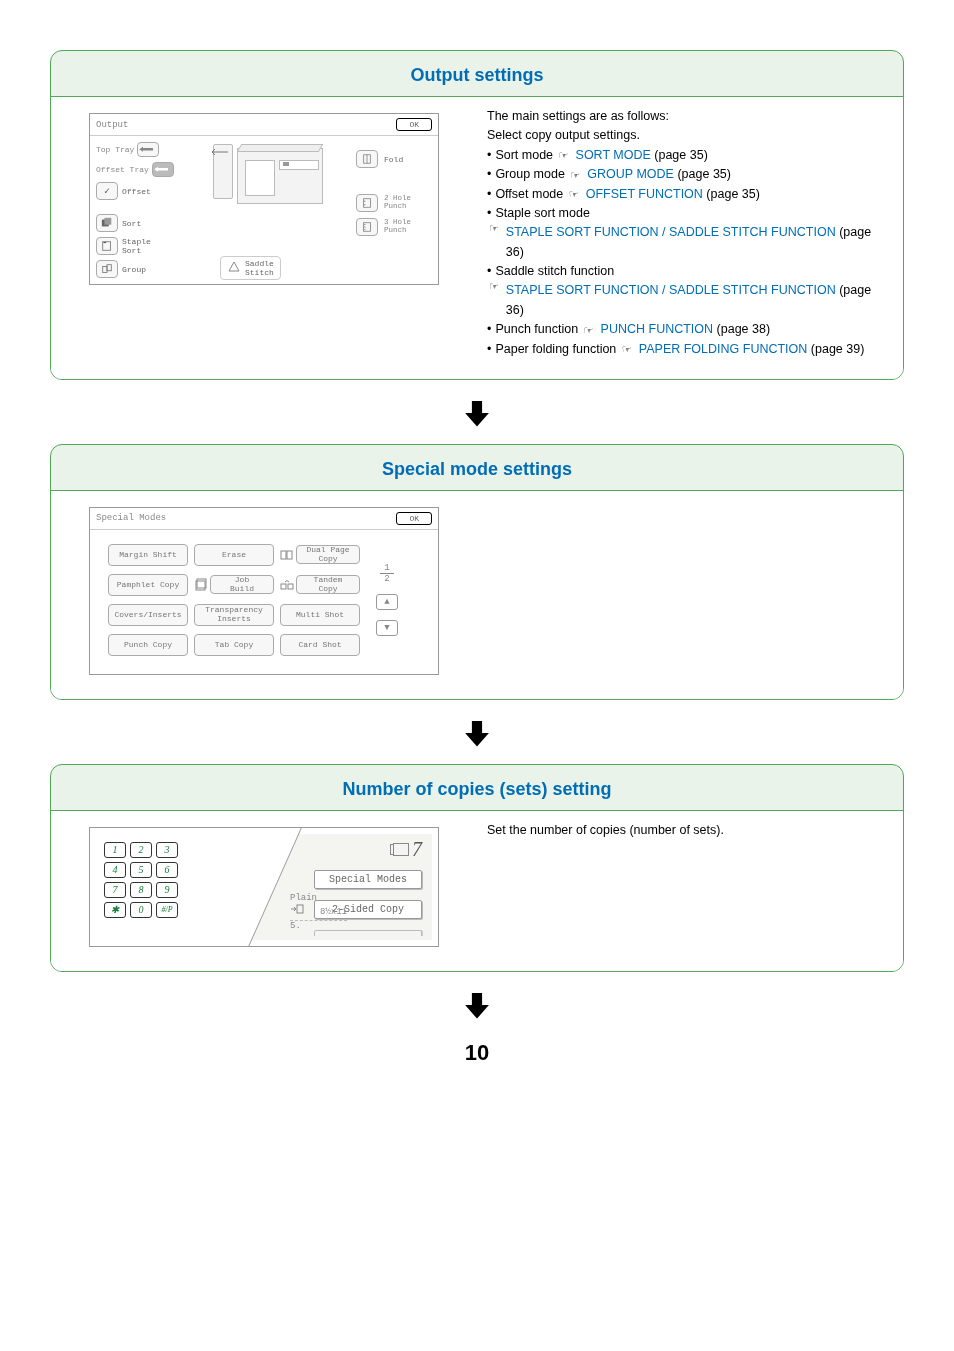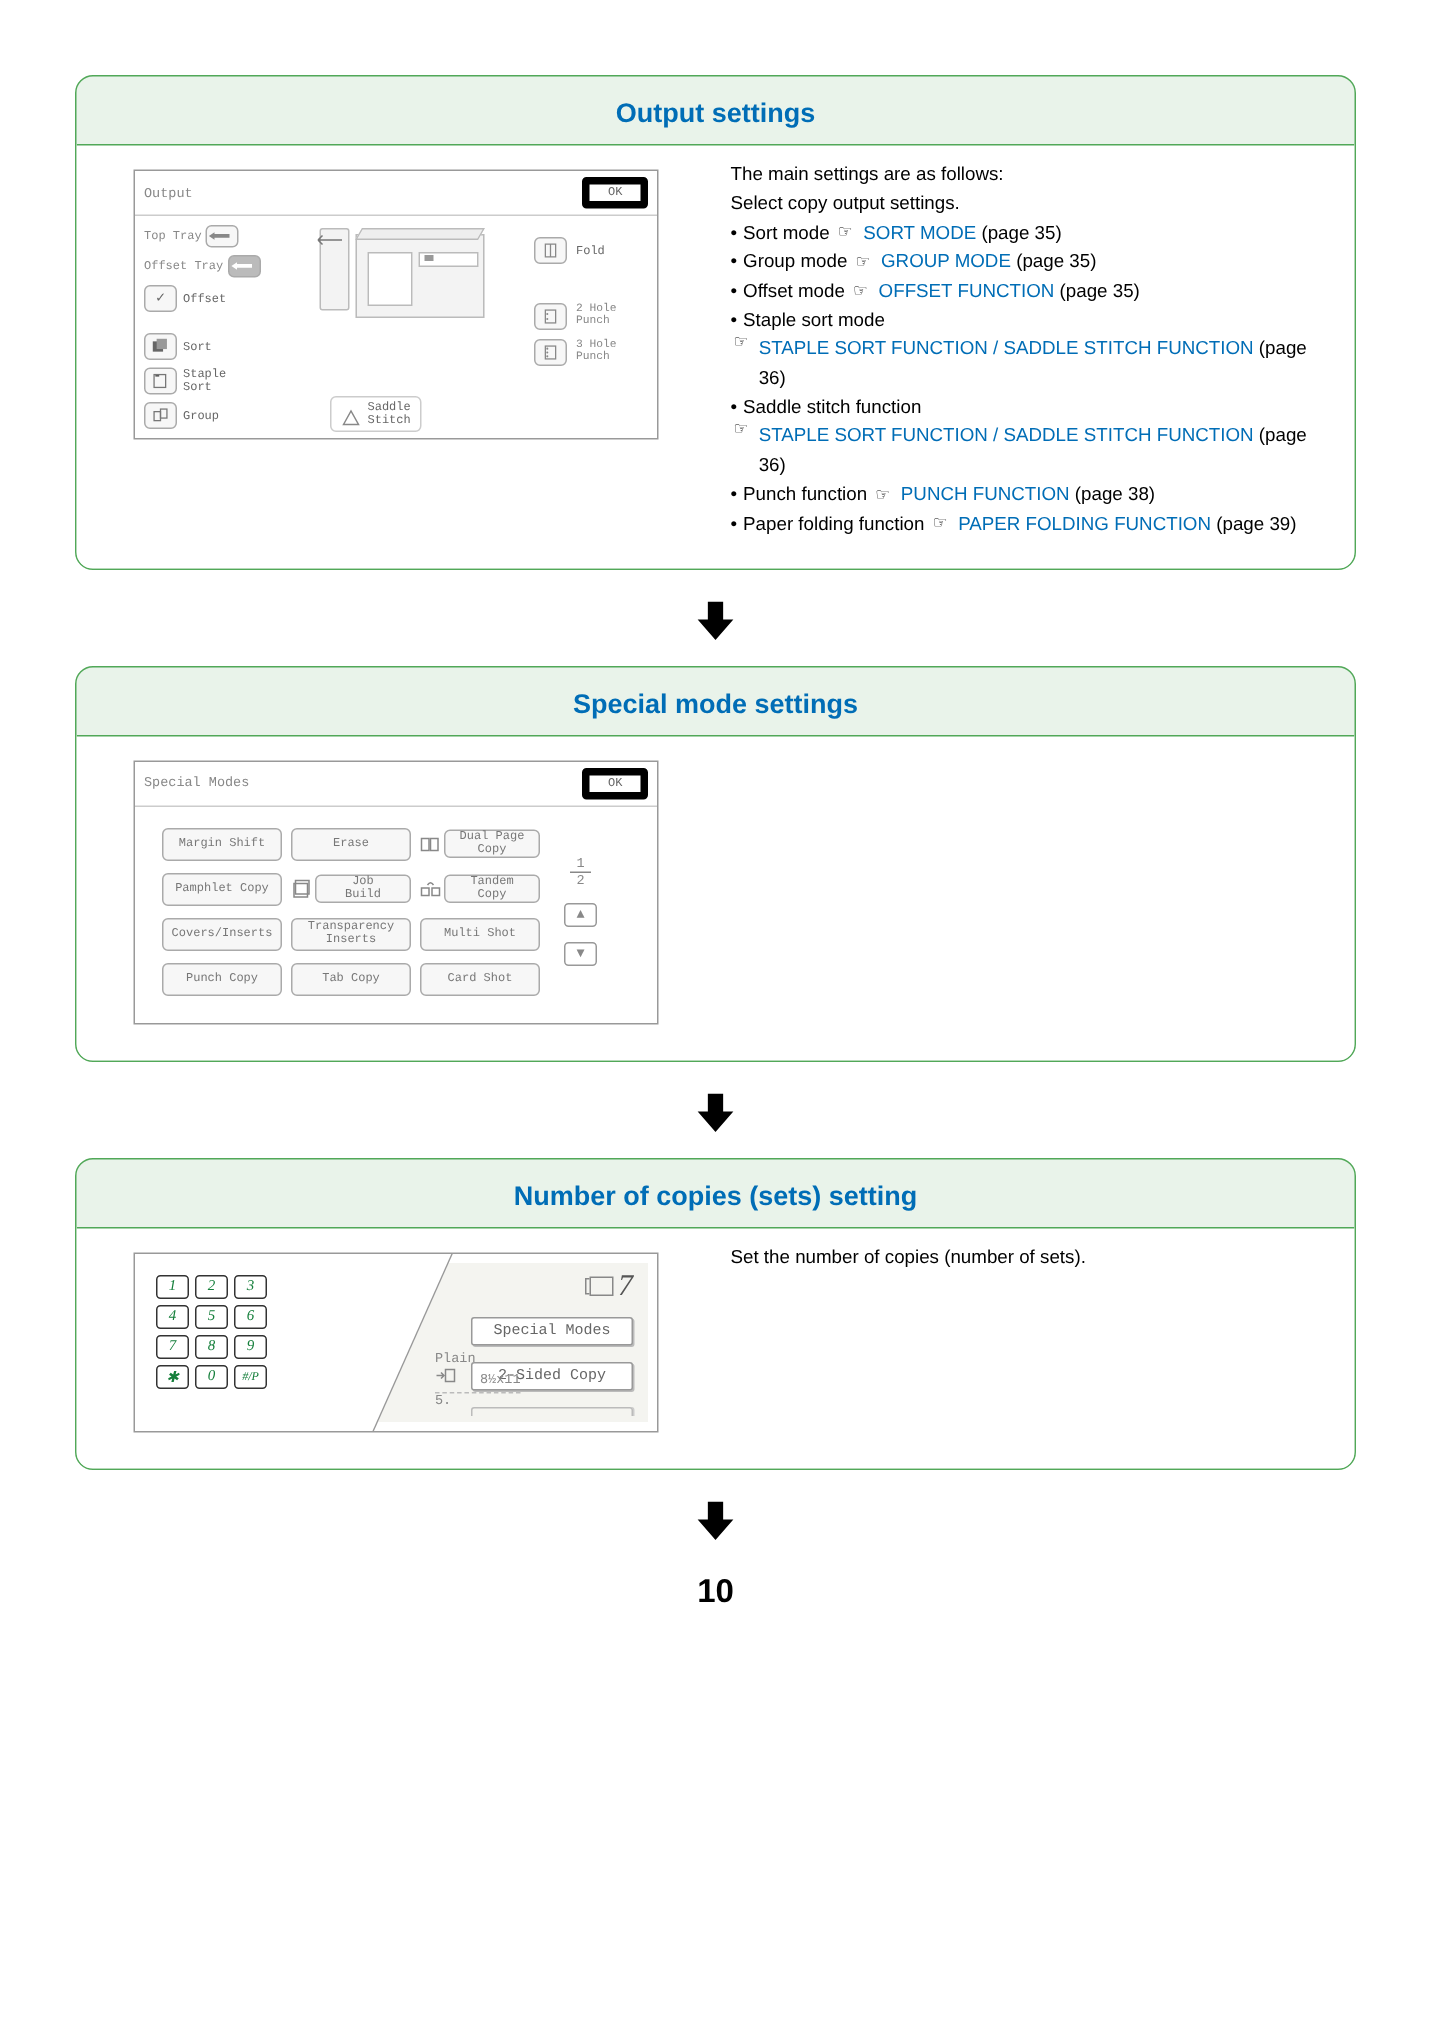--- a/index.html
+++ b/index.html
@@ -62,42 +62,42 @@
     font-size: 9px;
     color:#666;
     background:#fff;
   }
   .dlg-title {
     display:flex; justify-content:space-between; align-items:center;
     padding:4px 6px; border-bottom:1px solid #ccc;
     color:#888;
   }
   .ok-btn {
-    border:5px solid #000000; border-radius:3px;
+    border:1px solid #000000; border-radius:3px;
     padding:1px 12px; font-size:8px; color:#666; background:#fff;
   }
   .out-body { display:flex; padding:6px 8px 6px 6px; gap:6px; }
   .out-left { width:86px; display:flex; flex-direction:column; gap:5px; }
   .tray-label { font-size:8px; color:#888; display:flex; align-items:center; gap:3px; }
   .tray-btn, .opt-btn {
     border:1px solid #aaa; border-radius:4px; width:22px; height:15px;
     display:inline-flex; align-items:center; justify-content:center; background:#f7f7f7;
   }
   .tray-btn.sel { background:#bbb; }
   .opt-row { display:flex; align-items:center; gap:4px; font-size:8px; }
   .opt-btn { width:22px; height:18px; }
   .opt-btn svg { width:12px; height:12px; }
   .check { font-size:10px; }
   .out-mid { flex:1; display:flex; justify-content:center; align-items:flex-start; padding-top:2px;}
   .printer-fig { width:120px; height:70px; position:relative; }
   .printer-fig .box { position:absolute; border:1px solid #bbb; background:#f3f3f3; }
   .out-right { width:74px; display:flex; flex-direction:column; gap:6px; align-items:flex-start; padding-top:8px;}
   .out-right .opt-row { gap:6px;justify-content:flex-end; }
   .punch-label { font-size:7.5px; line-height:1.05; color:#888;}
-  .saddle-row { display:flex; align-items:flex-end; gap:4px; border:1px solid #ccc; border-radius:4px; padding:2px 6px; }
+  .saddle-row { display:flex; align-items:flex-start; gap:4px; border:1px solid #ccc; border-radius:4px; padding:2px 6px; }
 
   
   .sm-body { padding:14px 18px 18px; display:flex; gap:10px; }
   .sm-grid { display:grid; grid-template-columns: repeat(3, 80px); grid-auto-rows: 22px; gap:8px 6px; }
   .sm-btn {
     border:1px solid #aaa; border-radius:4px; background:#f7f7f7;
     font-size:8px; color:#777; display:flex; align-items:center; justify-content:center;
     text-align:center; line-height:1.05; padding:0 2px;
   }
   .sm-side { width:34px; display:flex; flex-direction:column; gap:10px; align-items:center; justify-content:center; font-size:9px; color:#888;}

